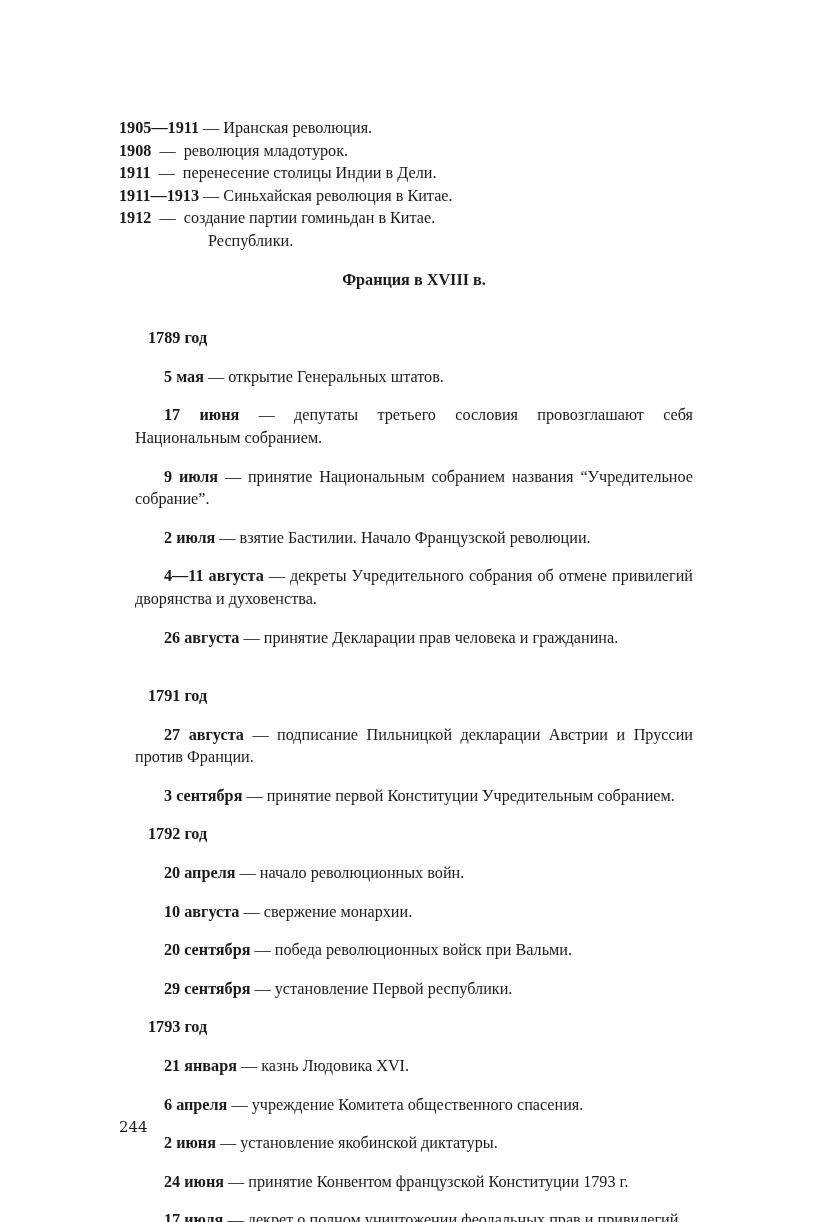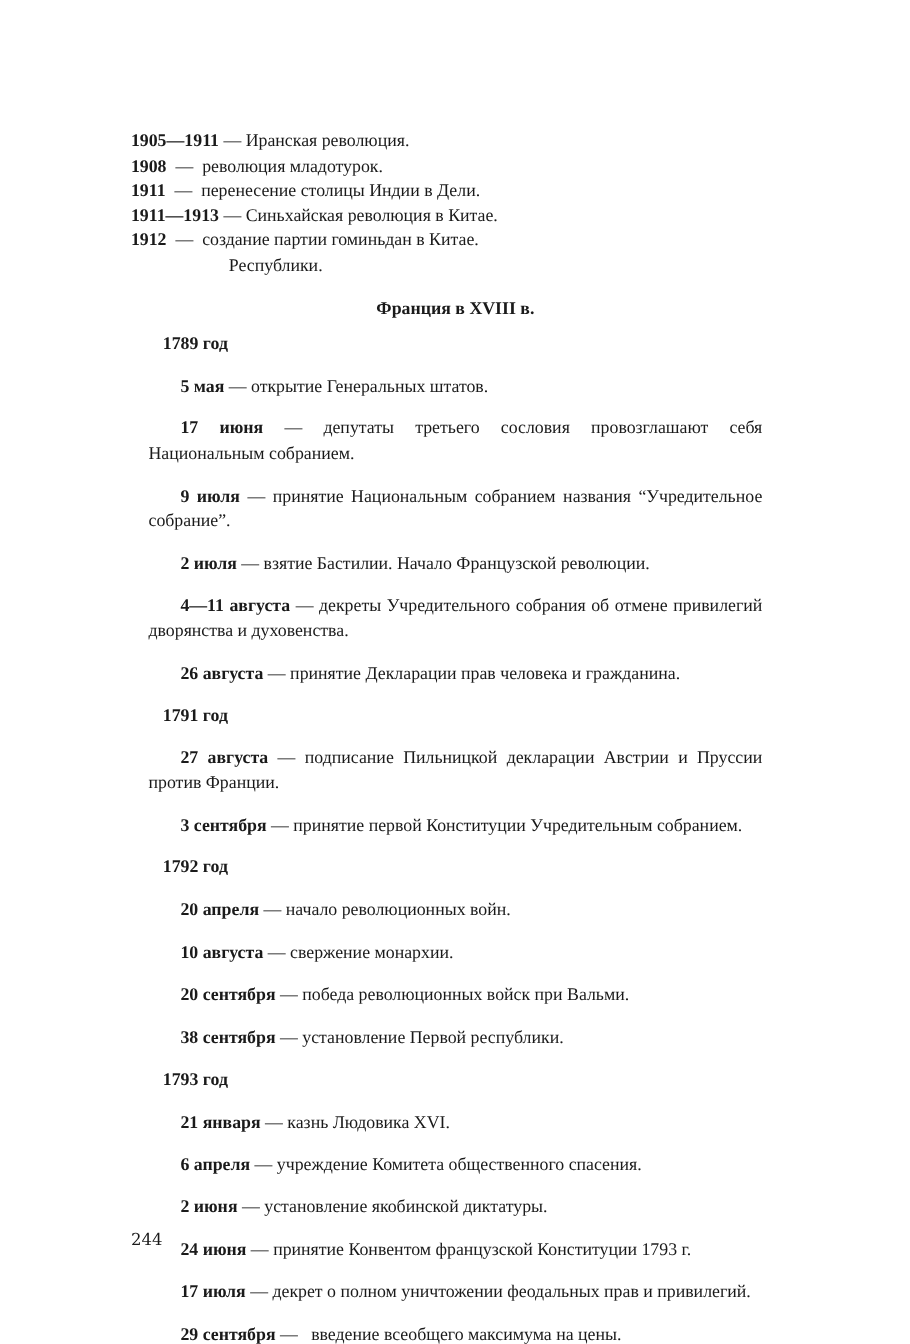--- a/index.html
+++ b/index.html
@@ -3,21 +3,21 @@
   <meta charset="utf-8">
   <style>
     html, body { margin: 0; padding: 0; background: #ffffff; }
     body { width: 827px; height: 1222px; position: relative; overflow: hidden;
       font-family: "DejaVu Serif", "Liberation Serif", serif; color: #1a1a1a; }
     .page { position: absolute; left: 119px; top: 117px; width: 590px; font-size: 16.2px; line-height: 22.6px; font-family: Liberation Serif, serif; }
     .b { font-weight: bold; }
     .line { margin: 0; white-space: nowrap; }
     .cont { padding-left: 89px; }
     .center { text-align: center; font-weight: bold; margin-top: 8px; margin-bottom: 0; }
-    .year { font-weight: bold; padding-left: 29px; margin-top: 10px; margin-bottom: 14px; }
+    .year { font-weight: bold; padding-left: 29px; margin-top: 36px; margin-bottom: 14px; }
     .year.tight { margin-top: 10px; margin-bottom: 8px; }
     .para { margin: 16px; text-indent: 29px; text-align: justify; text-align-last: left; white-space: normal; }
     .pagenum { position: absolute; left: 119px; top: 1118px; font-size: 15px; }
   </style>
 </head>
 <body>
 
 <div class="page">
   <div>
     <p class="line"><span class="b">1905—1911</span><span style="white-space:pre"> — </span><span>Иранская революция.</span></p>
@@ -39,21 +39,21 @@
   <p class="para"><span class="b">26 августа</span><span> — принятие Декларации прав человека и гражданина.</span></p>
 
   <p class="year">1791 год</p>
   <p class="para"><span class="b">27 августа</span><span> — подписание Пильницкой декларации Австрии и Пруссии против Франции.</span></p>
   <p class="para"><span class="b">3 сентября</span><span> — принятие первой Конституции Учредительным собранием.</span></p>
 
   <p class="year tight">1792 год</p>
   <p class="para"><span class="b">20 апреля</span><span> — начало революционных войн.</span></p>
   <p class="para"><span class="b">10 августа</span><span> — свержение монархии.</span></p>
   <p class="para"><span class="b">20 сентября</span><span> — победа революционных войск при Вальми.</span></p>
-  <p class="para"><span class="b">38 сентября</span><span> — установление Первой республики.</span></p>
+  <p class="para"><span class="b">29 сентября</span><span> — установление Первой республики.</span></p>
 
   <p class="year tight">1793 год</p>
   <p class="para"><span class="b">21 января</span><span> — казнь Людовика XVI.</span></p>
   <p class="para"><span class="b">6 апреля</span><span> — учреждение Комитета общественного спасения.</span></p>
   <p class="para"><span class="b">2 июня</span><span> — установление якобинской диктатуры.</span></p>
   <p class="para"><span class="b">24 июня</span><span> — принятие Конвентом французской Конституции 1793 г.</span></p>
   <p class="para"><span class="b">17 июля</span><span> — декрет о полном уничтожении феодальных прав и привилегий.</span></p>
   <p class="para" style="white-space:pre-wrap"><span class="b">29 сентября</span><span> —   введение всеобщего максимума на цены.</span></p>
 </div>
 

